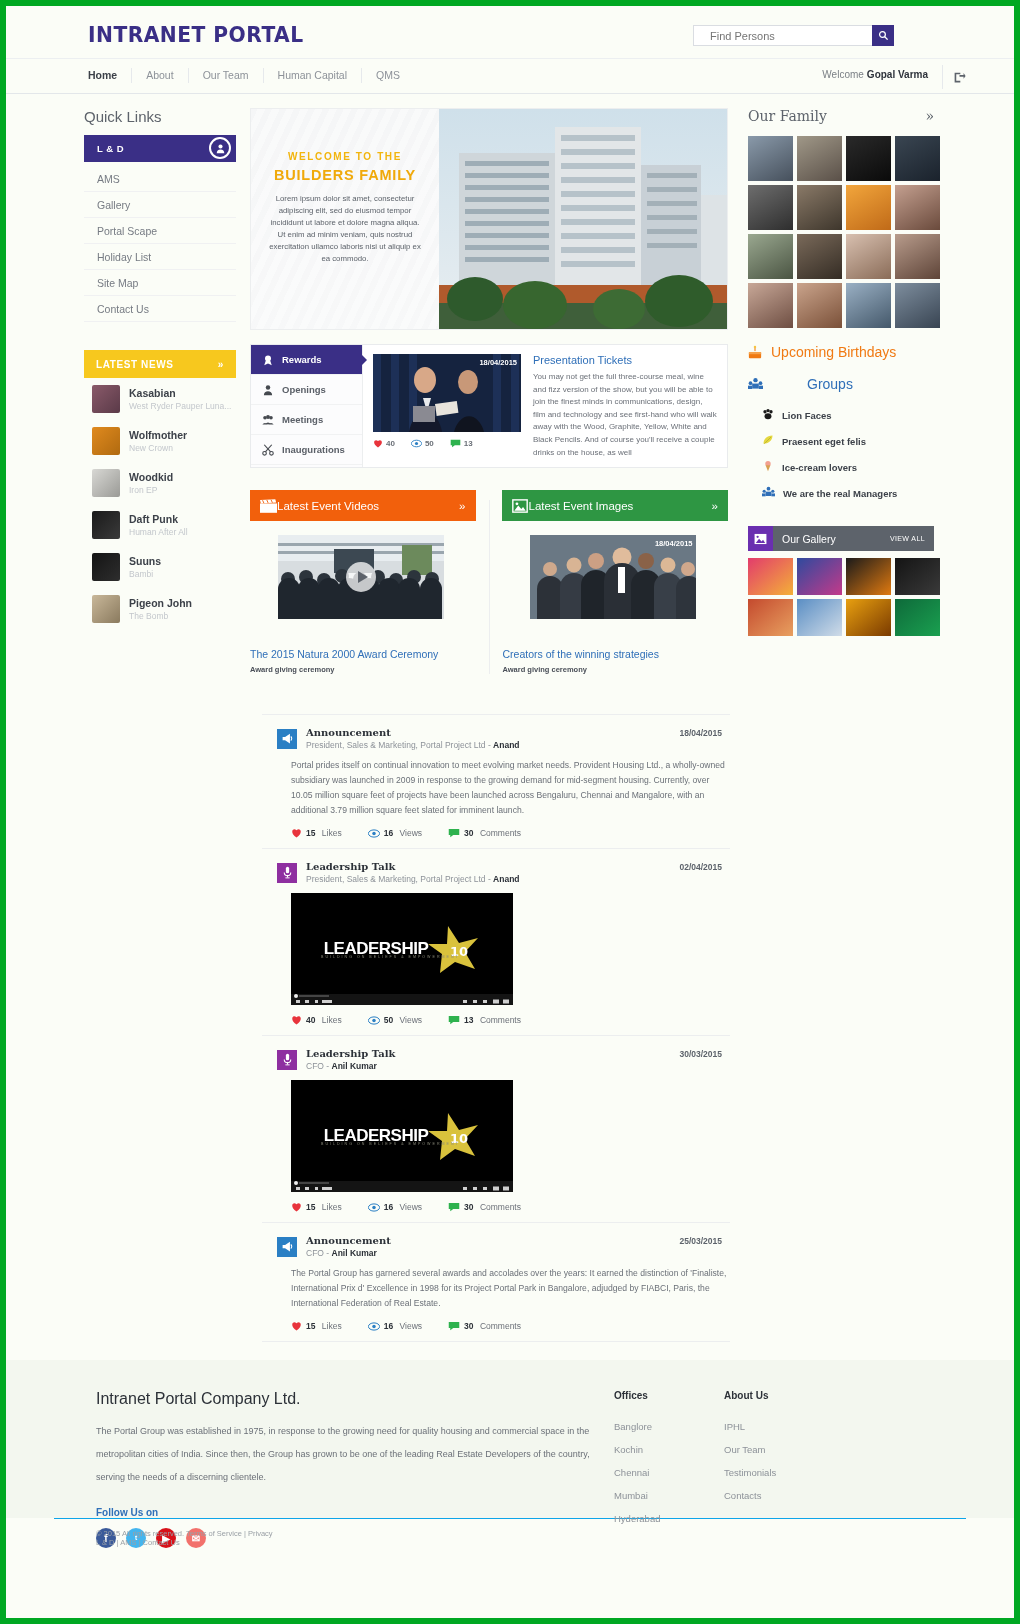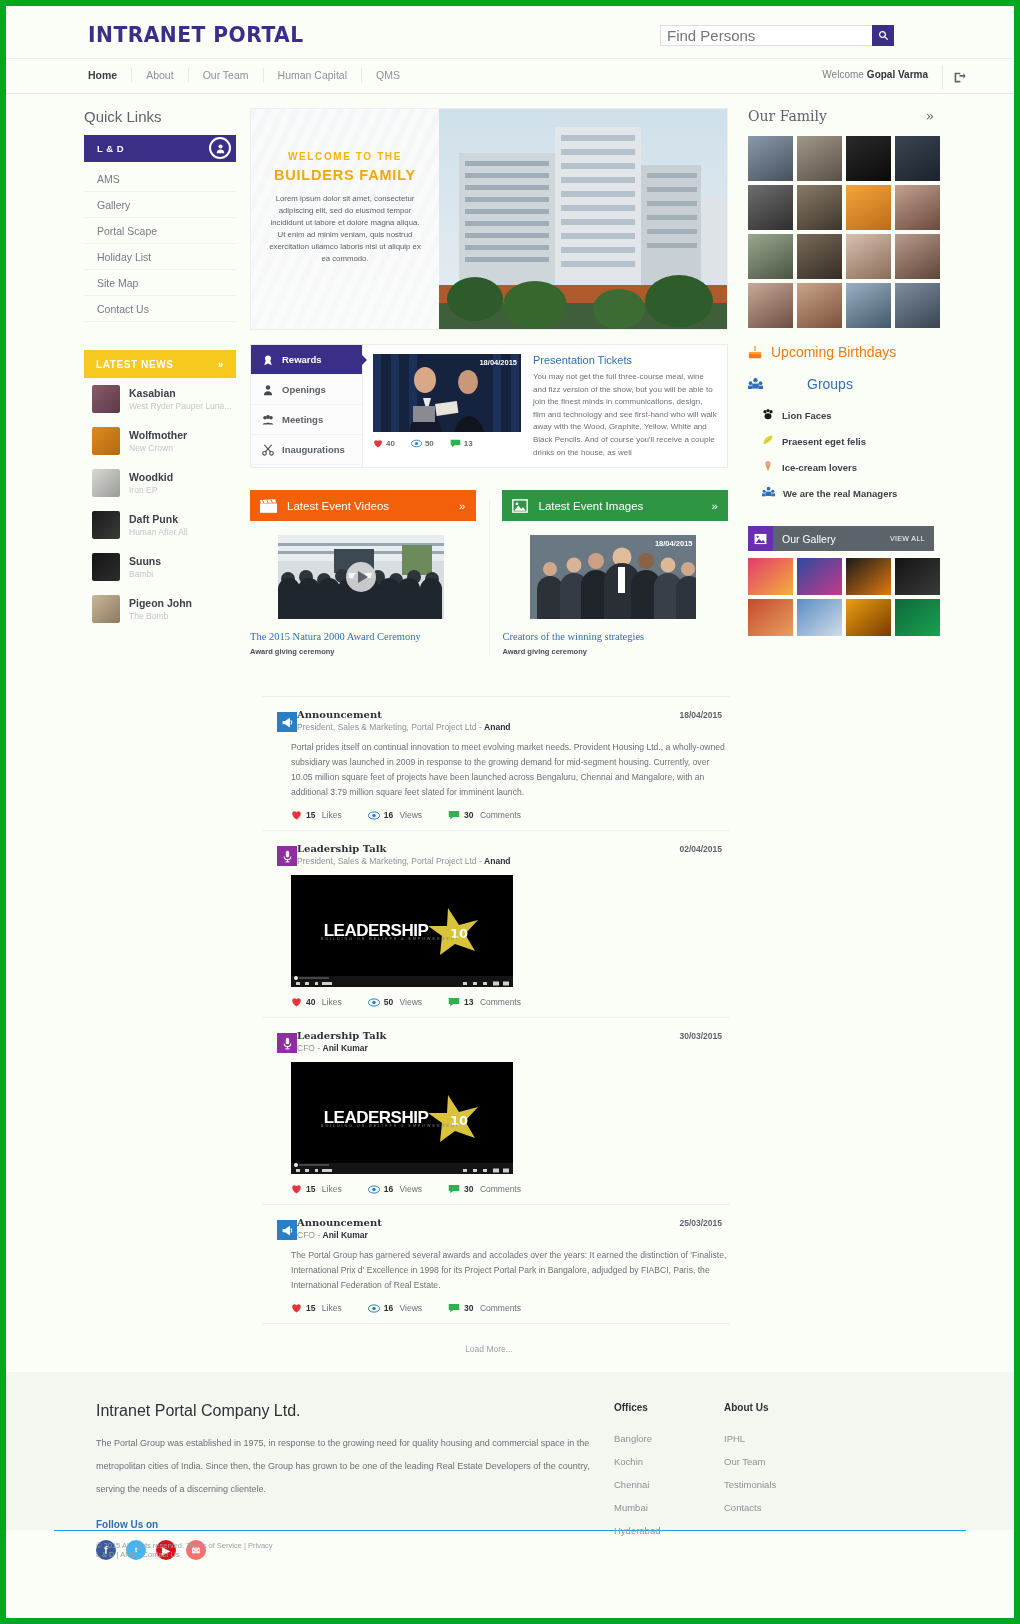--- a/index.html
+++ b/index.html
@@ -24,24 +24,24 @@
     position: absolute; left: 82px; top: 16px;
     font-family: "DejaVu Sans", sans-serif;
     font-weight: bold; font-size: 22px;
     letter-spacing: 0.5px;
     color: #3a2f86;
     transform: scaleX(0.92);
     transform-origin: left center;
   }
   .searchwrap { position: absolute; right: 120px; top: 19px; display: flex; }
   .searchwrap input {
-    width: 212px; height: 21px;
+    width: 179px; height: 21px;
     border: 1px solid #dadde2; border-right: none;
-    background: #fff; font-size: 15px; color: #b9bcc2;
-    padding: 0 6px; outline: none;
+    background: #fff; font-size: 11px; color: #b9bcc2;
+    padding: 0 16px; outline: none;
     font-family: "Liberation Sans", sans-serif;
   }
   .searchbtn {
     width: 22px; height: 21px; background: #3a2f86;
     display: flex; align-items: center; justify-content: center;
     cursor: pointer;
   }
   .searchbtn svg { width: 11px; height: 11px; }
 
   .navbar {
@@ -144,38 +144,38 @@
 
   
   .events { display: flex; margin-top: 22px; }
   .ev { width: 232px; }
   .ev-head {
     height: 31px; display: flex; align-items: center; justify-content: space-between;
     padding: 0 10px; color: #fff; font-size: 11.5px;
   }
   .ev-head.orange { background: #f2600c; }
   .ev-head.green { background: #2e9643; }
-  .ev-head-l { display: flex; align-items: center; gap: 10px; }
+  .ev-head-l { display: flex; align-items: center; }
   .ev-body { padding: 14px 0 0 28px; }
   .ev-photo { width: 166px; height: 84px; position: relative; overflow: hidden; background: #56626e; }
   .play {
     position:absolute; left:50%; top:50%; transform:translate(-50%,-50%);
     width:30px;height:30px;border-radius:50%;background:rgba(255,255,255,.75);
     display:flex;align-items:center;justify-content:center;
   }
   .play::after{content:'';border-left:10px solid #5d636b;border-top:6px solid transparent;border-bottom:6px solid transparent;margin-left:3px;}
-  .ev-cap { font-size: 10.5px; color: #2f6fb8; margin-top: 12px; margin-left: -28px; font-family: Liberation Serif, serif;}
+  .ev-cap { font-size: 10.5px; color: #2f6fb8; margin-top: 29px; margin-left: -28px;}
   .ev-sub { font-size: 7.5px; color: #4a4f58; font-weight: bold; margin-top: 5px; margin-left: -28px;}
   .ev-div { width:1px; background:#eceeef; margin: 10px 13px 0 13px; }
 
   
   .feed { margin: 40px 0 0 12px; width: 468px; }
   .post { border-bottom: 1px solid #eceeef; padding: 12px 0 10px 0; }
   .post:first-child { border-top: 1px solid #eceeef; }
-  .post-top { display: flex; align-items: flex-end; position: relative; padding-left: 15px;}
+  .post-top { display: flex; align-items: center; gap: 9px; position: relative; padding-left: 15px;}
   .post-ico { width: 20px; height: 20px; flex: none; display:flex;align-items:center;justify-content:center;}
   .post-ico.blue { background: #2a7fc4; }
   .post-ico.purple { background: #8e2fa0; }
   .post-type { font-size: 10px; color: #2c3138; font-weight: bold; font-family:"DejaVu Serif", serif;}
   .post-auth { font-size: 8.5px; color: #8d9299; margin-top: 2px;}
   .post-auth b { color: #2c3138; }
   .post-date { position: absolute; right: 8px; top: 1px; font-size: 8.5px; color: #5d636b; font-weight: bold;}
   .post-body { font-size: 8.6px; line-height: 15px; color: #6b7078; margin: 8px 0 0 29px; }
   .post-video {
     margin: 9px 0 0 29px; width: 222px; height: 112px; background: #000;
@@ -780,21 +780,20 @@
                 </svg>
         <b>16</b>&nbsp;Views</span>
       <span>
         <svg width="12" height="10" viewBox="0 0 16 13">
                   <path d="M1 1 h14 v8 h-8 l-4 3 v-3 h-2 z" fill="#2eb24e"></path>
                 </svg>
         <b>30</b>&nbsp;Comments</span>
     </div>
           </div>
         </div>
-      <div class="loadmore">Load More...</div>
     </div>
 
     <div class="col-right">
       <div class="rc-head">
         <span>Our Family</span>
         <span>»</span>
       </div>
       <div class="family-grid" id="family-grid">
           <div style="background: linear-gradient(150deg, rgb(138, 154, 170), rgb(70, 80, 92));"></div>
           <div style="background: linear-gradient(150deg, rgb(160, 152, 136), rgb(90, 80, 72));"></div>

